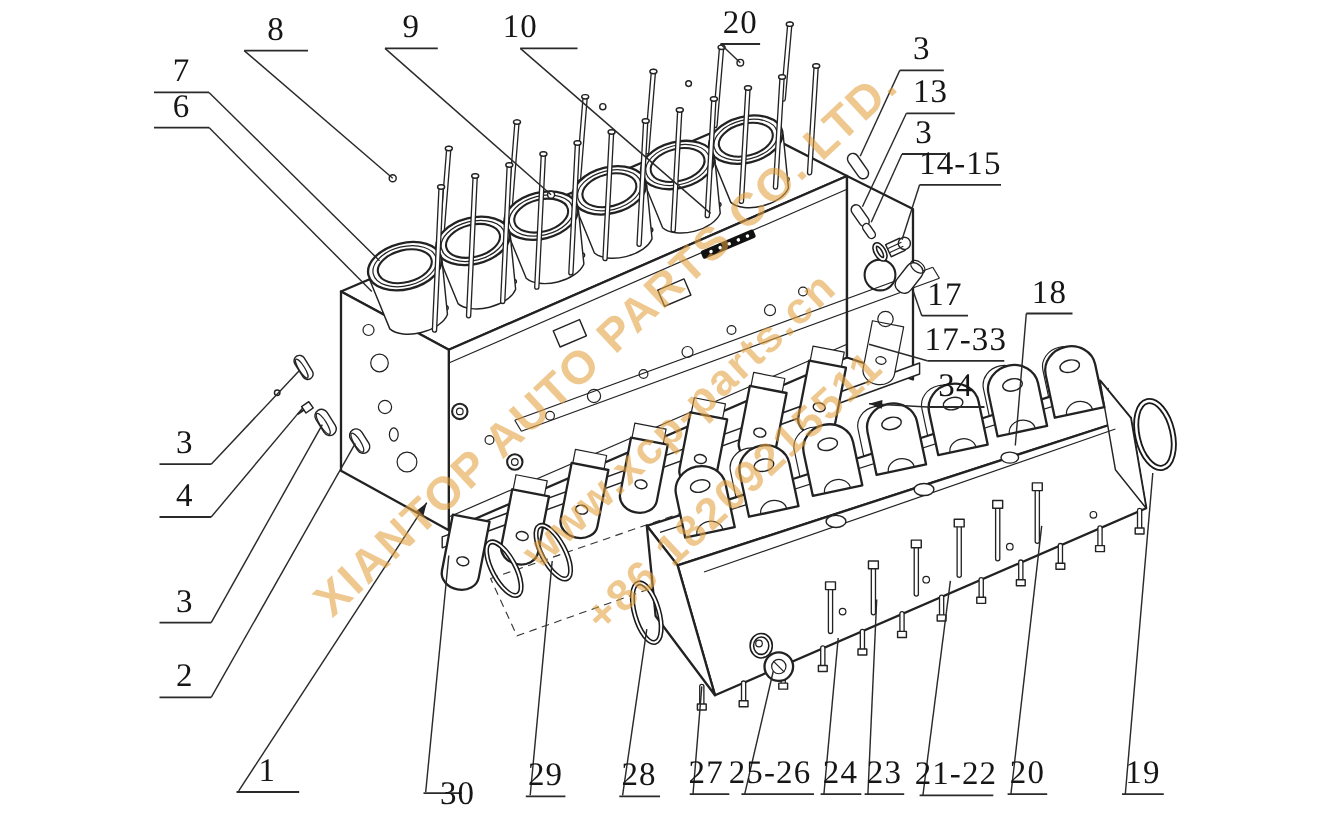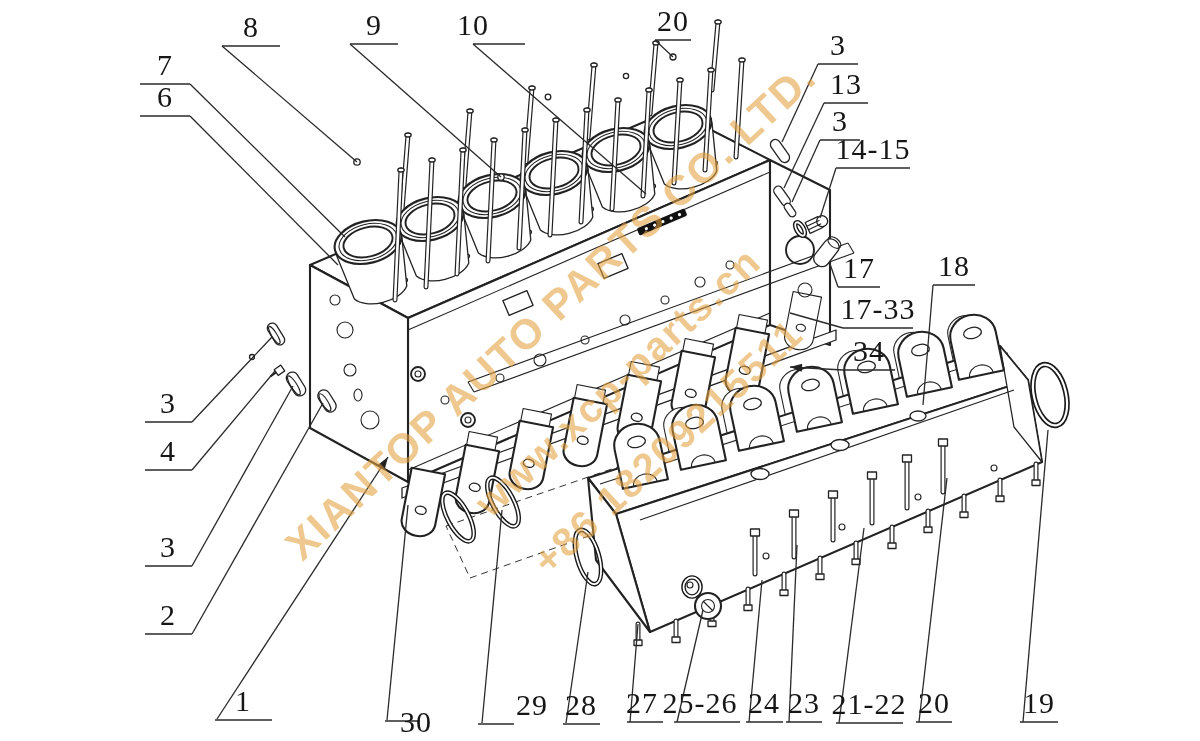--- a/index.html
+++ b/index.html
@@ -608,21 +608,21 @@
     <div class="callout" style="left: 859px; top: 283px;">17</div>
     <div class="callout" style="left: 878px; top: 324px;">17-33</div>
     <div class="callout" style="left: 869px; top: 366px;">34</div>
     <div class="callout" style="left: 954px; top: 281px;">18</div>
     <div class="callout" style="left: 168px; top: 418px;">3</div>
     <div class="callout" style="left: 168px; top: 466px;">4</div>
     <div class="callout" style="left: 168px; top: 562px;">3</div>
     <div class="callout" style="left: 168px; top: 630px;">2</div>
     <div class="callout" style="left: 243px; top: 716px;">1</div>
     <div class="callout" style="left: 416px; top: 717px; margin-top: 20px;">30</div>
-    <div class="callout" style="left: 496px; top: 720px; margin-left: 36px;">29</div>
+    <div class="callout" style="left: 496px; top: 720px;">29</div>
     <div class="callout" style="left: 581px; top: 720px;">28</div>
     <div class="callout" style="left: 642px; top: 718px;">27</div>
     <div class="callout" style="left: 700px; top: 718px;">25-26</div>
     <div class="callout" style="left: 764px; top: 718px;">24</div>
     <div class="callout" style="left: 804px; top: 718px;">23</div>
     <div class="callout" style="left: 869px; top: 719px;">21-22</div>
     <div class="callout" style="left: 934px; top: 718px;">20</div>
     <div class="callout" style="left: 1039px; top: 718px;">19</div>
   </div>
 

